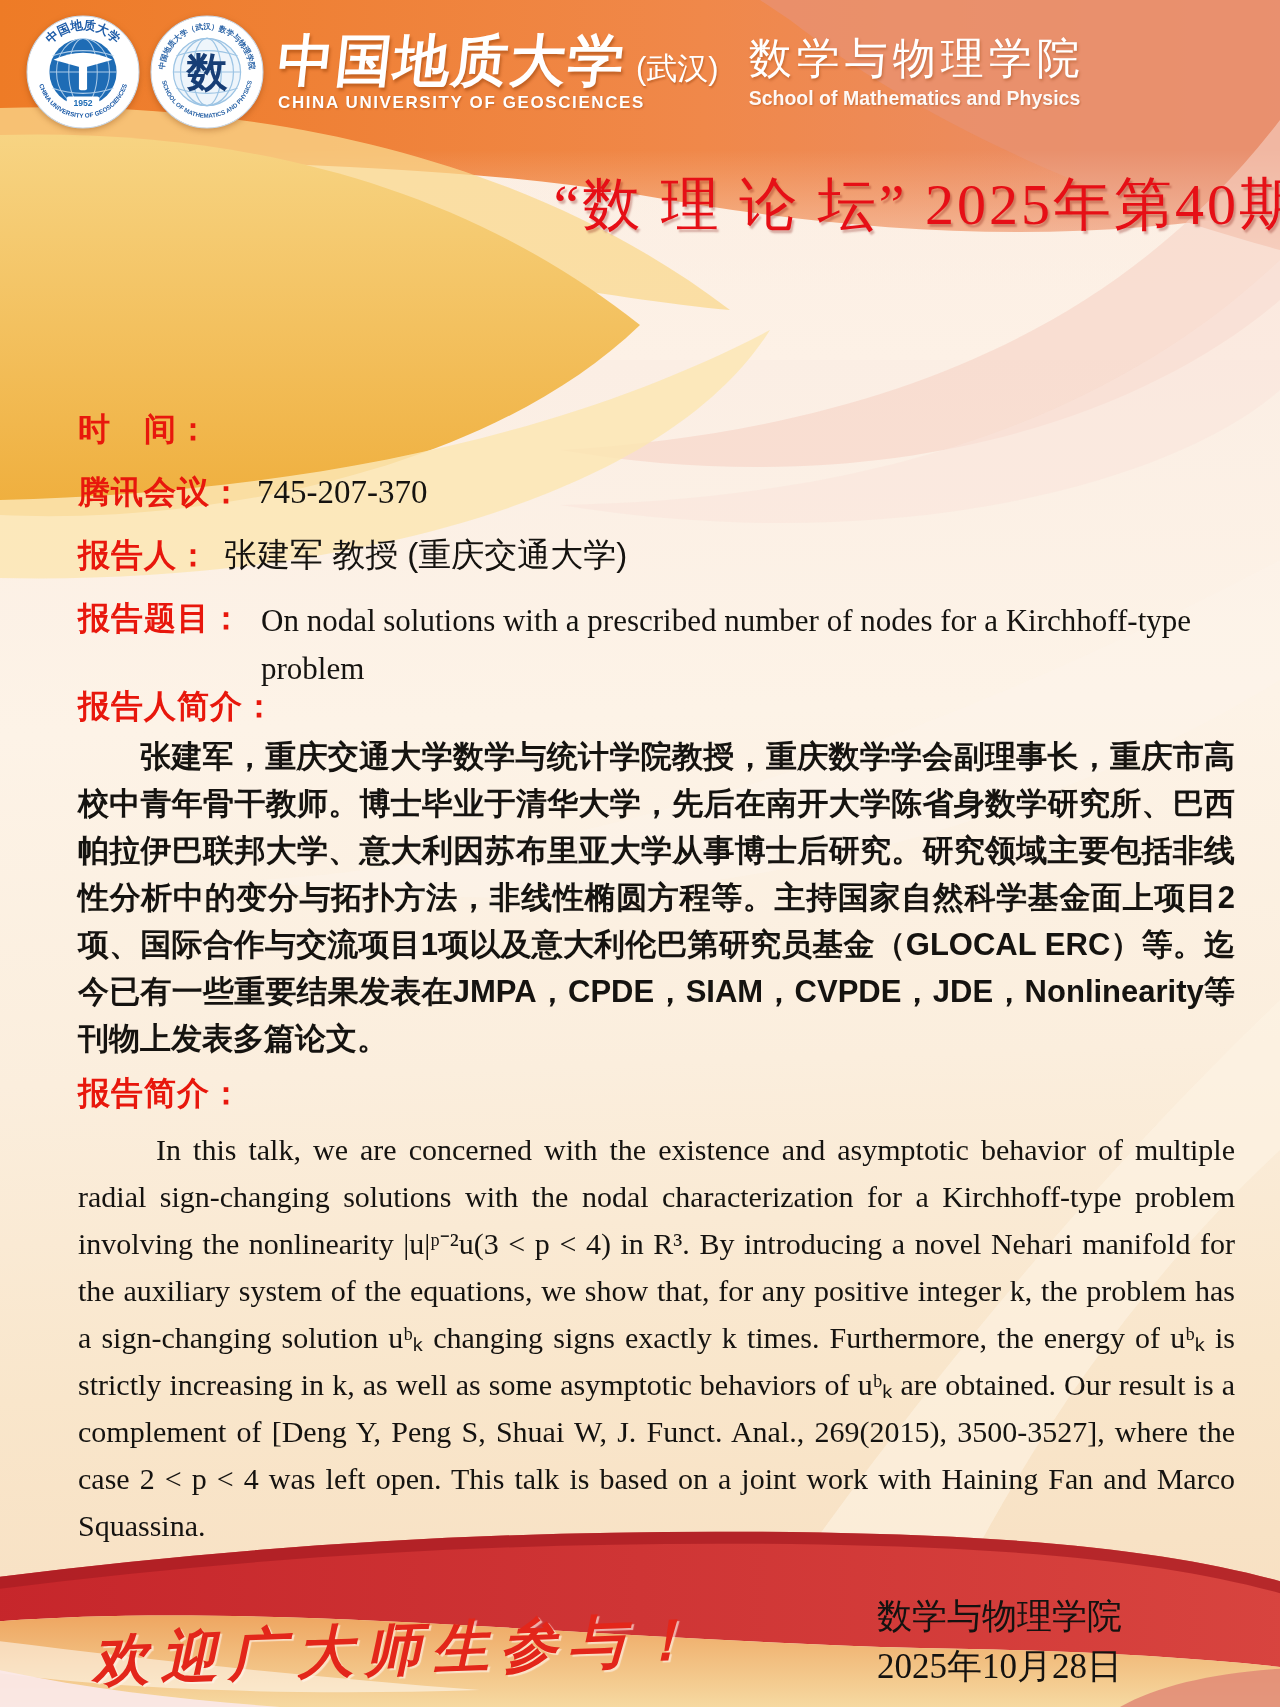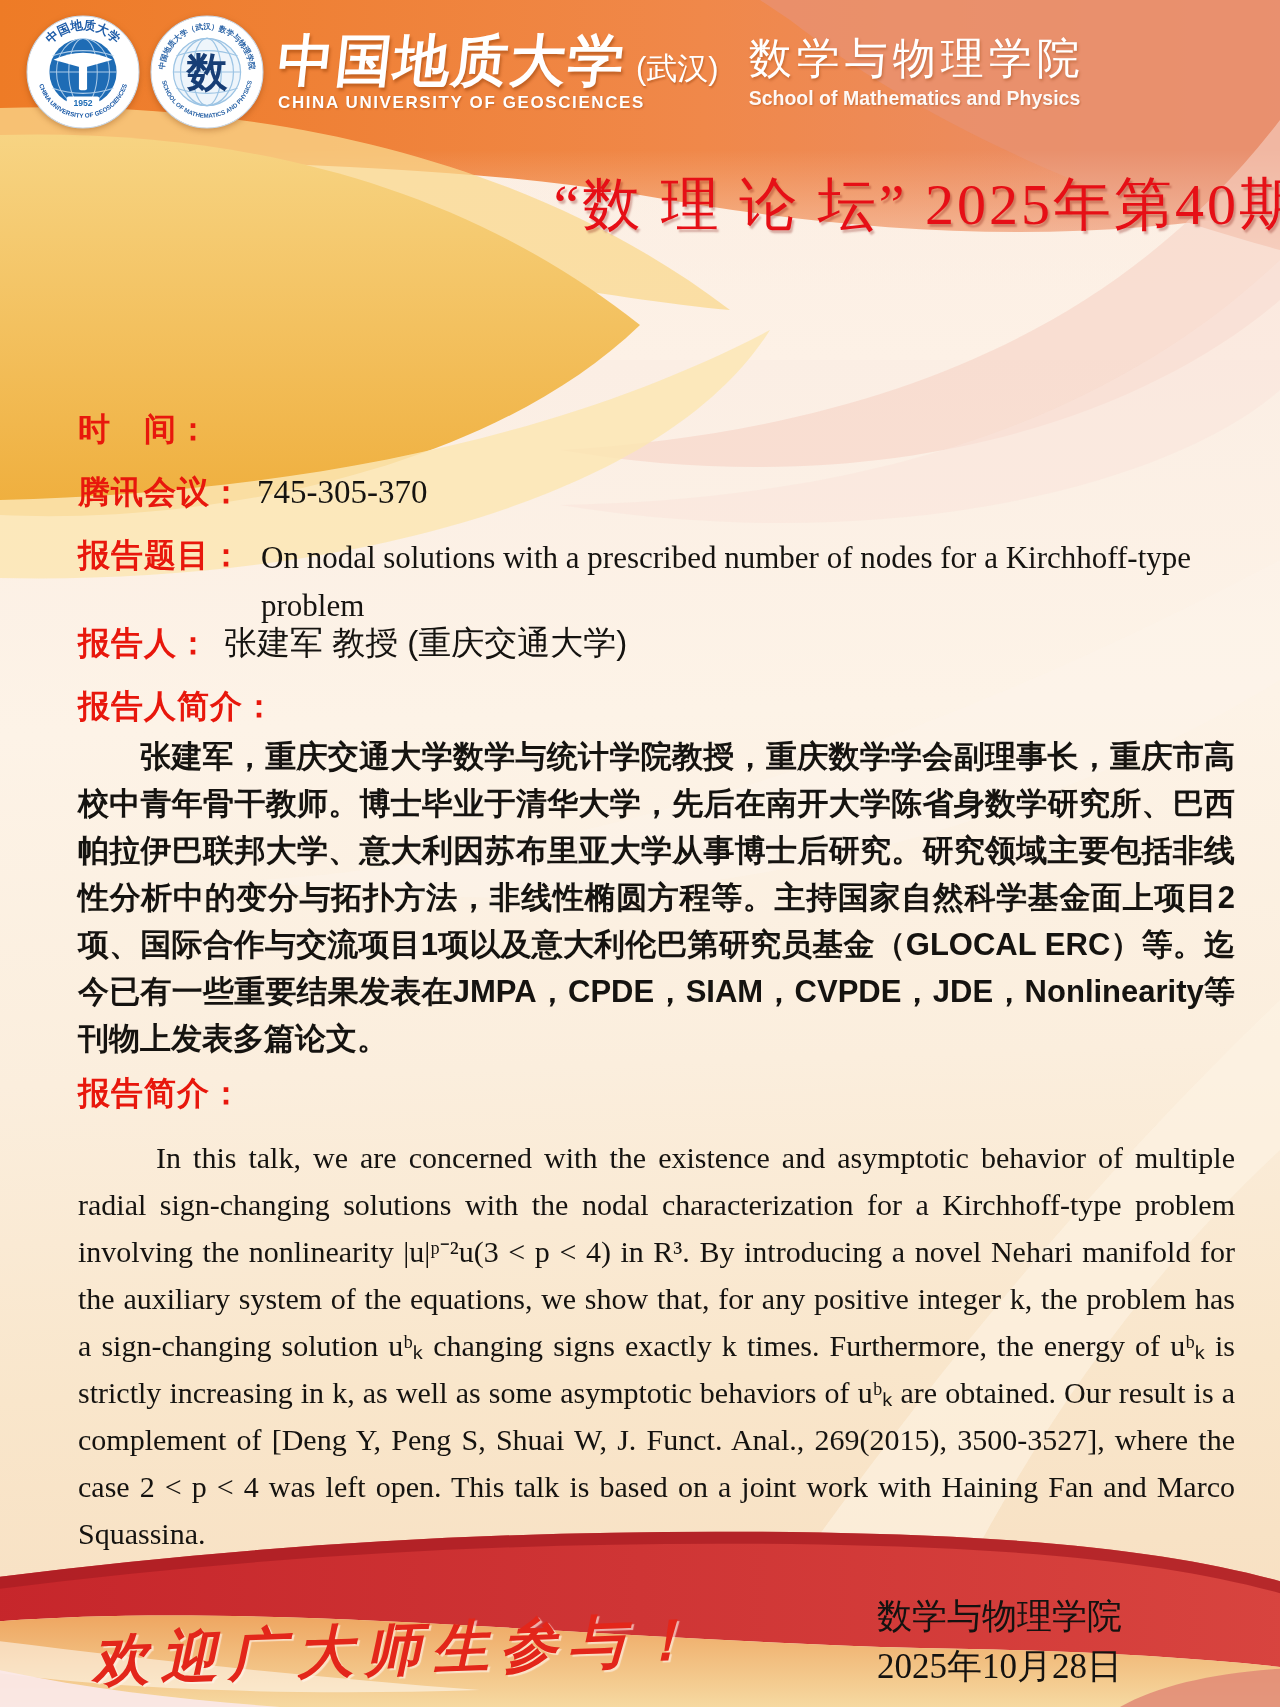--- a/index.html
+++ b/index.html
@@ -40,21 +40,21 @@
   .row{display:flex;align-items:baseline;margin-bottom:21px;}
   .row.topic{align-items:flex-start;margin-bottom:-8px;}
   .label{color:#e8170c;font-weight:900;font-size:32px;flex:none;letter-spacing:1px;line-height:42px;}
   .val{font-size:33px;margin-left:14px;line-height:42px;}
   .val.times{font-family:"Liberation Serif",serif;}
   .val.cjk{font-family:"Liberation Sans",sans-serif;}
   .val.topic-en{font-family:"Liberation Serif",serif;font-size:31px;line-height:48px;margin-left:18px;}
   .sec-heading{color:#e8170c;font-weight:900;font-size:32px;line-height:42px;letter-spacing:1px;}
   .bio-text{margin:6px 0 10px 0;font-size:31px;line-height:47px;text-align:justify;text-indent:2em;
             font-family:"Liberation Sans",sans-serif;font-weight:bold;}
-  .abs-text{margin:20px 0 0 0;font-size:30px;line-height:47px;text-align:justify;text-indent:2.6em;
+  .abs-text{margin:12px 0 0 0;font-size:30px;line-height:47px;text-align:justify;text-indent:2.6em;
             font-family:"Liberation Serif",serif;}
 
   
   .welcome{
     position:absolute;left:92px;top:1612px;z-index:4;color:#e3261a;
     font-family:"DejaVu Serif",serif;font-style:italic;font-weight:bold;
     font-size:57px;letter-spacing:11px;transform:rotate(-2deg);
     text-shadow:2px 2px 1px rgba(255,245,235,.65);
   }
   .signature{
@@ -190,31 +190,31 @@
   <div class="title1">“数 理 论 坛” 2025年第40期</div>
 
   <main class="content">
 
     <div class="row">
       <span class="label">时　间：</span>
     </div>
 
     <div class="row">
       <span class="label">腾讯会议：</span>
-      <span class="val times">745-305-370</span>
+      <span class="val times">745-207-370</span>
+    </div>
+
+    <div class="row">
+      <span class="label">报告人：</span>
+      <span class="val cjk">张建军 教授 (重庆交通大学)</span>
     </div>
 
     <div class="row topic">
       <span class="label">报告题目：</span>
       <span class="val topic-en">On nodal solutions with a prescribed number of nodes for a Kirchhoff-type problem</span>
-    </div>
-
-    <div class="row">
-      <span class="label">报告人：</span>
-      <span class="val cjk">张建军 教授 (重庆交通大学)</span>
     </div>
 
     <div class="sec-heading">报告人简介：</div>
     <p class="bio-text">张建军，重庆交通大学数学与统计学院教授，重庆数学学会副理事长，重庆市高校中青年骨干教师。博士毕业于清华大学，先后在南开大学陈省身数学研究所、巴西帕拉伊巴联邦大学、意大利因苏布里亚大学从事博士后研究。研究领域主要包括非线性分析中的变分与拓扑方法，非线性椭圆方程等。主持国家自然科学基金面上项目2项、国际合作与交流项目1项以及意大利伦巴第研究员基金（GLOCAL ERC）等。迄今已有一些重要结果发表在JMPA，CPDE，SIAM，CVPDE，JDE，Nonlinearity等刊物上发表多篇论文。</p>
 
     <div class="sec-heading">报告简介：</div>
     <p class="abs-text">In this talk, we are concerned with the existence and asymptotic behavior of multiple radial sign-changing solutions with the nodal characterization for a Kirchhoff-type problem involving the nonlinearity |u|ᵖ⁻²u(3 &lt; p &lt; 4) in R³. By introducing a novel Nehari manifold for the auxiliary system of the equations, we show that, for any positive integer k, the problem has a sign-changing solution uᵇₖ changing signs exactly k times. Furthermore, the energy of uᵇₖ is strictly increasing in k, as well as some asymptotic behaviors of uᵇₖ are obtained. Our result is a complement of [Deng Y, Peng S, Shuai W, J. Funct. Anal., 269(2015), 3500-3527], where the case 2 &lt; p &lt; 4 was left open. This talk is based on a joint work with Haining Fan and Marco Squassina.</p>
   </main>
 
   <div class="welcome">欢迎广大师生参与！</div>

